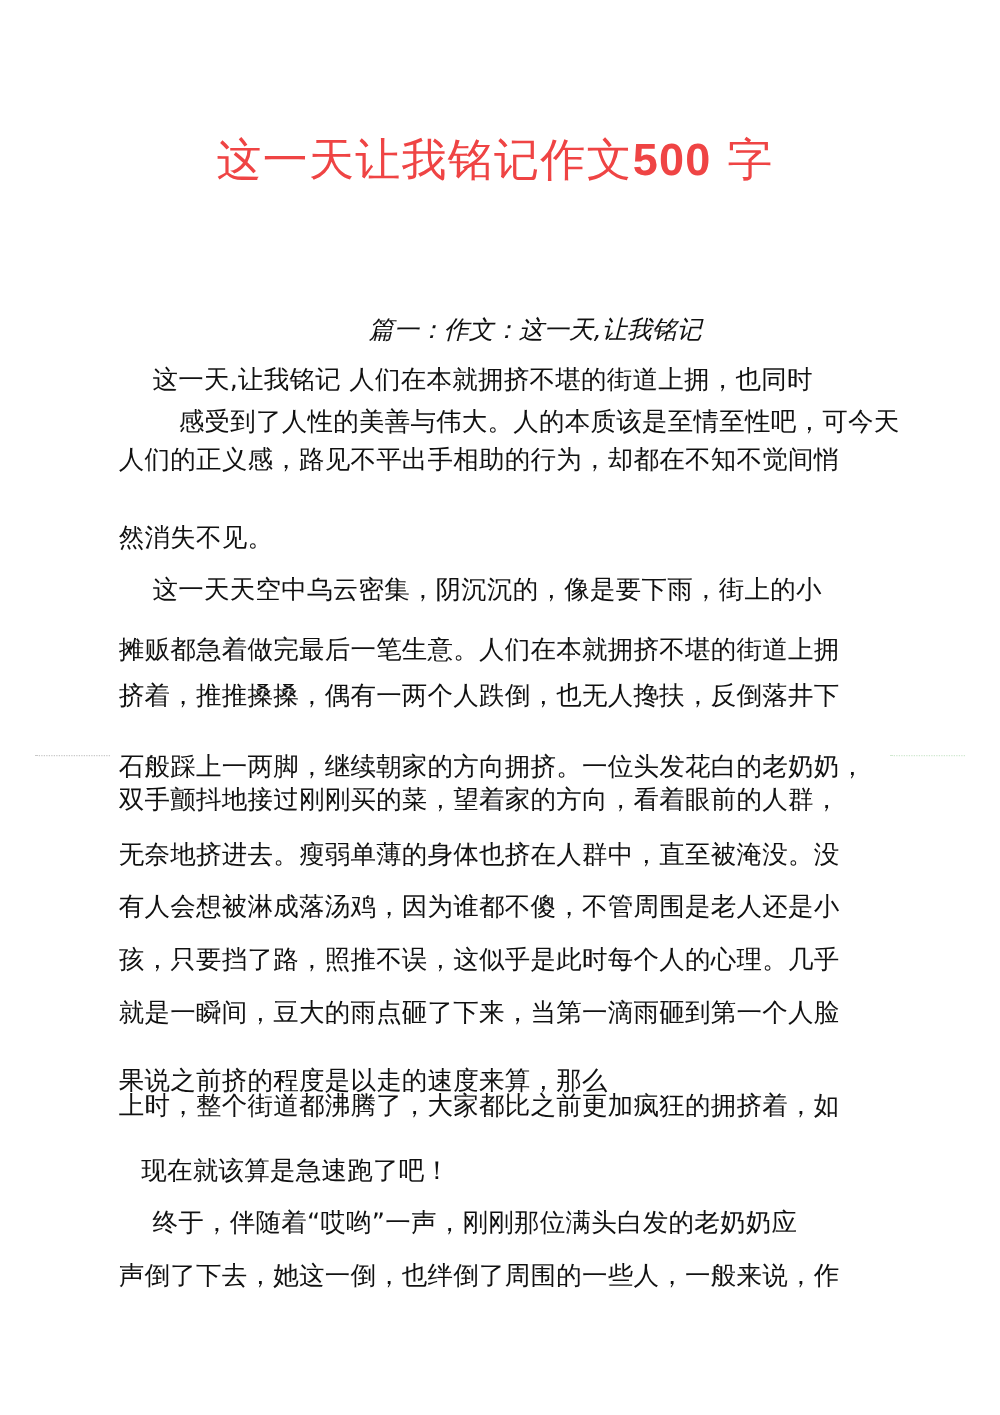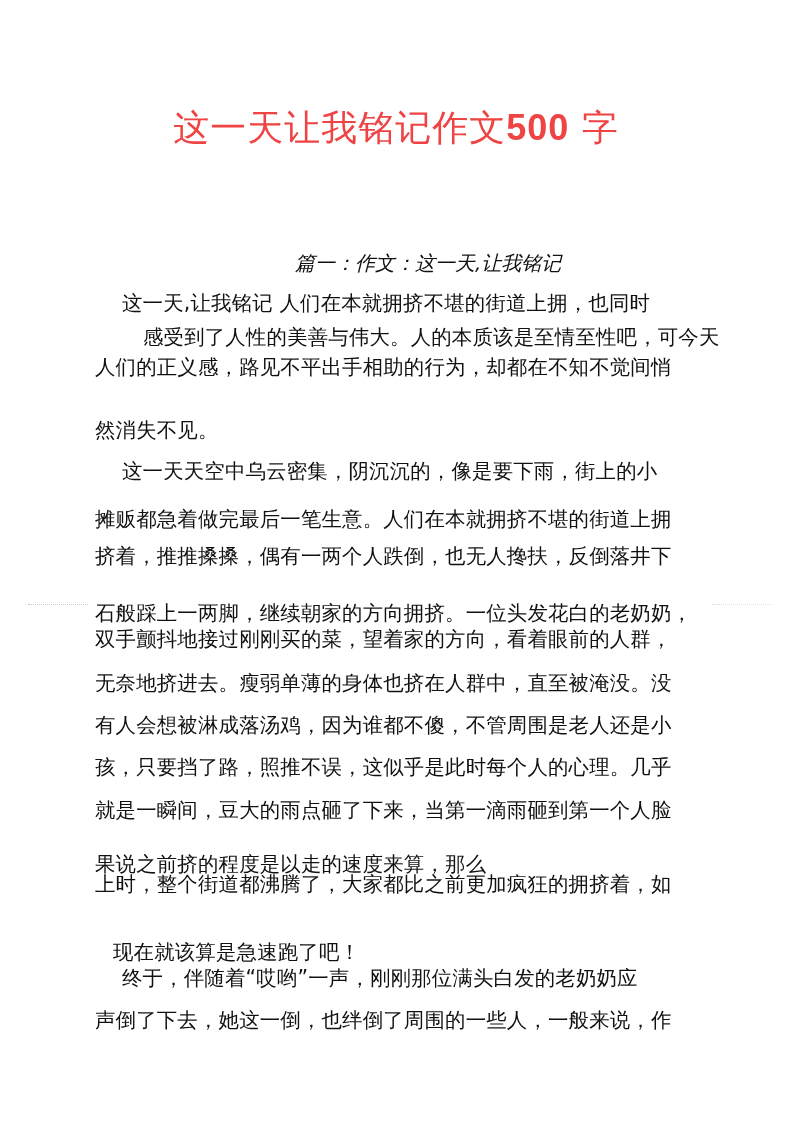--- a/index.html
+++ b/index.html
@@ -86,17 +86,17 @@
   <div class="line" style="top:584px;margin-top:14px;">石般踩上一两脚，继续朝家的方向拥挤。一位头发花白的老奶奶，</div>
   <div class="dotted-right"></div>
 
   <div class="line" style="top:624px;text-align:right;">双手颤抖地接过刚刚买的菜，望着家的方向，看着眼前的人群，</div>
   <div class="line" style="top:668px;">无奈地挤进去。瘦弱单薄的身体也挤在人群中，直至被淹没。没</div>
   <div class="line" style="top:710px;">有人会想被淋成落汤鸡，因为谁都不傻，不管周围是老人还是小</div>
   <div class="line" style="top:752px;">孩，只要挡了路，照推不误，这似乎是此时每个人的心理。几乎</div>
   <div class="line" style="top:795px;">就是一瞬间，豆大的雨点砸了下来，当第一滴雨砸到第一个人脸</div>
   <div class="line" style="top:837px;margin-top:32px;">上时，整个街道都沸腾了，大家都比之前更加疯狂的拥挤着，如</div>
   <div class="line" style="top:849px;">果说之前挤的程度是以走的速度来算，那么</div>
-  <div class="line half-indent" style="top:921px;margin-top:16px;">现在就该算是急速跑了吧！</div>
+  <div class="line half-indent" style="top:921px;">现在就该算是急速跑了吧！</div>
   <div class="line indent" style="top:963px;">终于，伴随着“哎哟”一声，刚刚那位满头白发的老奶奶应</div>
   <div class="line" style="top:1005px;">声倒了下去，她这一倒，也绊倒了周围的一些人，一般来说，作</div>
 
 </div>
 
 </body></html>

